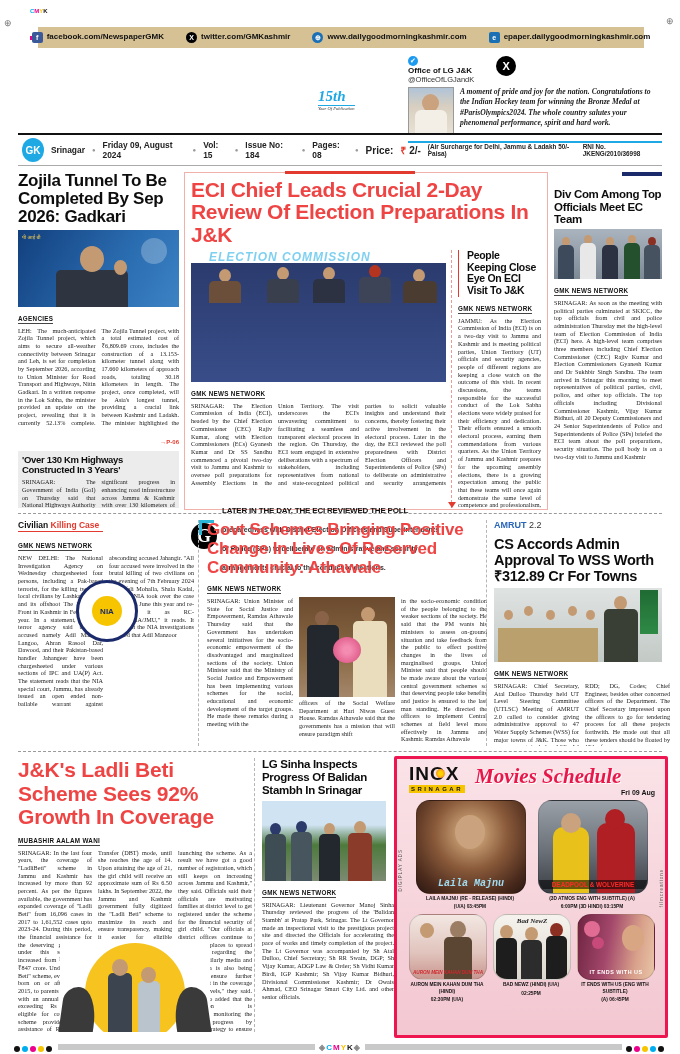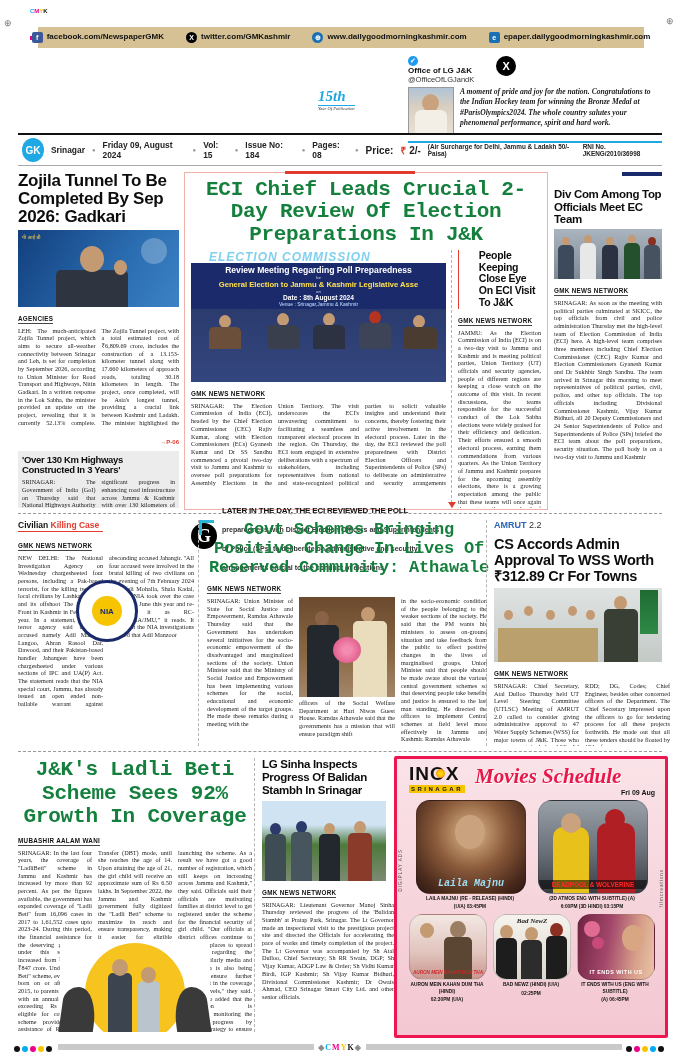--- a/index.html
+++ b/index.html
@@ -8,21 +8,21 @@
   .abs{position:absolute;}
   
   .bodytext{font-family:"Liberation Serif",serif;font-size:6.2px;line-height:1.24;
             text-align:justify;color:#222;overflow:hidden;}
   .cols2{column-count:2;column-gap:6px;column-fill:auto;}
   .cols3{column-count:3;column-gap:6px;column-fill:auto;}
   .credit{font-size:6.3px;font-weight:bold;letter-spacing:.3px;color:#111;
           border-bottom:1px solid #444;display:inline-block;padding:1px 0;margin:3px 0 3px 0;}
   .jump{color:#e23a2e;font-weight:bold;font-size:6px;font-family:"Liberation Sans",sans-serif;}
   .hl-sans{font-weight:bold;letter-spacing:-.3px;color:#0d0d0d;}
-  .hl-serif{font-family:Liberation Mono, monospace;font-weight:bold;color:#15803d;text-align:center;}
+  .hl-serif{font-family:Liberation Sans, sans-serif;font-weight:bold;color:#ef4444;}
   .hdiv{border-top:1px dashed #9a9a9a;height:0;}
   .vdash{border-left:1px dashed #b5b5b5;}
   
   .regmark{color:#777;font-size:9px;}
   .cmyk-mini{font-size:6px;font-weight:bold;letter-spacing:0;}
   .c-c{color:#00aeef}.c-m{color:#ec008c}.c-y{color:#f7c500}.c-k{color:#111}
   .sq{width:4px;height:4px;display:inline-block;margin-right:1px;}
   .socialbar{background:#d5c194;height:21px;display:flex;align-items:center;
              justify-content:center;gap:22px;}
   .social-item{display:flex;align-items:flex-start;gap:4px;font-size:8px;font-weight:bold;color:#111;}
@@ -95,21 +95,21 @@
                 font-size:21px;color:#e8174a;text-shadow:1px 1px 0 #fff;}
   .ad-date{font-size:7px;font-weight:bold;color:#111;text-align:right;}
   .poster{border-radius:14px;position:relative;overflow:hidden;border:1px solid rgba(0,0,0,.15);}
   .poster .ptitle{position:absolute;left:0;right:0;bottom:4px;text-align:center;font-weight:bold;}
   .pcap{font-size:4.8px;font-weight:bold;text-align:center;line-height:1.3;color:#111;margin-top:2px;}
   .vtext{writing-mode:vertical-rl;transform:rotate(180deg);font-size:4.5px;color:#555;letter-spacing:1px;}
   
   .bstrip{display:flex;align-items:center;gap:4px;}
   .dot{width:6px;height:6px;border-radius:50%;display:inline-block;margin-right:2px;}
   .gbar{flex:1;height:6px;background:#c9c9c9;}
-  .cmyk-c{font-size:8px;font-weight:bold;letter-spacing:1px;font-family:Liberation Serif, serif;}
+  .cmyk-c{font-size:8px;font-weight:bold;letter-spacing:1px;}
 </style>
 </head>
 <body>
 
 <div class="page">
 
   <div class="abs regmark" style="left:4px;top:18px;">⊕</div>
   <div class="abs regmark" style="left:666px;top:16px;">⊕</div>
   <div class="abs cmyk-mini" style="left:30px;top:8px;">
     <span class="c-c">C</span><span class="c-m">M</span><span class="c-y">Y</span><span class="c-k">K</span>
@@ -201,28 +201,20 @@
   <div class="abs mainbox" style="left:184px;top:172px;width:362px;height:336px;">
     <div class="abs red-accent" style="left:100px;top:-2px;width:130px;"></div>
     <div style="padding:6px;height:324px;position:relative;">
       <div class="hl-serif" style="font-size:21px;line-height:1.06;letter-spacing:-.3px;">ECI Chief Leads Crucial 2-Day Review Of Election Preparations In J&amp;K</div>
 
       <div style="display:flex;margin-top:4px;height:258px;">
 
         <div style="width:255px;flex:0 0 255px;">
           <div class="photo" style="width:255px;height:132px;background:#23306a;">
             <div style="background:#fff;height:13px;overflow:hidden;color:#7fd0f0;font-weight:bold;font-style:italic;font-size:12px;letter-spacing:1px;padding-left:18px;">ELECTION COMMISSION</div>
-            <div style="background:#1b2a6b;color:#fff;text-align:center;padding:2px 4px;">
-              <div style="font-size:8.6px;font-weight:bold;">Review Meeting Regarding Poll Preparedness</div>
-              <div style="font-size:4.4px;color:#cfd6f0;">for</div>
-              <div style="font-size:7.6px;font-weight:bold;color:#ffe14d;">General Election to Jammu &amp; Kashmir Legislative Asse</div>
-              <div style="font-size:4.4px;color:#cfd6f0;">on</div>
-              <div style="font-size:6.6px;font-weight:bold;">Date : 8th August 2024</div>
-              <div style="font-size:5px;color:#bfe3ff;">Venue : Srinagar,Jammu &amp; Kashmir</div>
-            </div>
             <div style="position:relative;height:100%;background:linear-gradient(180deg,#2b3b6e,#3a4f8c);">
               <div class="head-dot" style="left:28px;top:6px;width:12px;height:13px;"></div>
               <div class="torso" style="left:18px;top:18px;width:32px;height:22px;background:#6b4f3a;"></div>
               <div class="head-dot" style="left:86px;top:4px;width:12px;height:13px;"></div>
               <div class="torso" style="left:76px;top:16px;width:32px;height:24px;background:#3a3f4d;"></div>
               <div class="head-dot" style="left:132px;top:4px;width:12px;height:13px;"></div>
               <div class="torso" style="left:122px;top:16px;width:32px;height:24px;background:#2c3242;"></div>
               <div class="head-dot" style="left:178px;top:2px;width:12px;height:13px;background:#b5341f;"></div>
               <div class="torso" style="left:168px;top:14px;width:32px;height:26px;background:#3d4458;"></div>
               <div class="head-dot" style="left:222px;top:6px;width:12px;height:13px;"></div>
@@ -239,21 +231,21 @@
               <span class="pq-rest">preparedness with District Election Officers and Superintendents of Police (SPs) to deliberate on administrative and security arrangements crucial to the conduct of elections.</span>
             </div>
           </div>
         </div>
 
         <div style="width:1px;border-left:1px dashed #e89b93;margin:0 5px;position:relative;">
           <div class="abs" style="left:-4px;bottom:0;width:0;height:0;border-left:4px solid transparent;border-right:4px solid transparent;border-top:6px solid #e23a2e;"></div>
         </div>
 
         <div style="flex:1;overflow:hidden;">
-          <div style="display:flex;gap:20px;">
+          <div style="display:flex;gap:8px;">
             <div class="redbar"></div>
             <div class="hl-sans" style="font-size:10.5px;line-height:1.12;">People Keeping Close Eye On ECI Visit To J&amp;K</div>
           </div>
           <div class="credit">GMK NEWS NETWORK</div>
           <div class="bodytext" style="height:200px;">JAMMU: As the Election Commission of India (ECI) is on a two-day visit to Jammu and Kashmir and is meeting political parties, Union Territory (UT) officials and security agencies, people of different regions are keeping a close watch on the outcome of this visit. In recent discussions, the teams responsible for the successful conduct of the Lok Sabha elections were widely praised for their efficiency and dedication. Their efforts ensured a smooth electoral process, earning them commendations from various quarters. As the Union Territory of Jammu and Kashmir prepares for the upcoming assembly elections, there is a growing expectation among the public that these teams will once again demonstrate the same level of competence and professionalism, ensuring a fair and orderly election process. This visit is being seen as a make or break to set the ball rolling for holding Assembly elections in</div>
           <div style="text-align:right;"></div>
         </div>
       </div>
     </div>
   </div>

